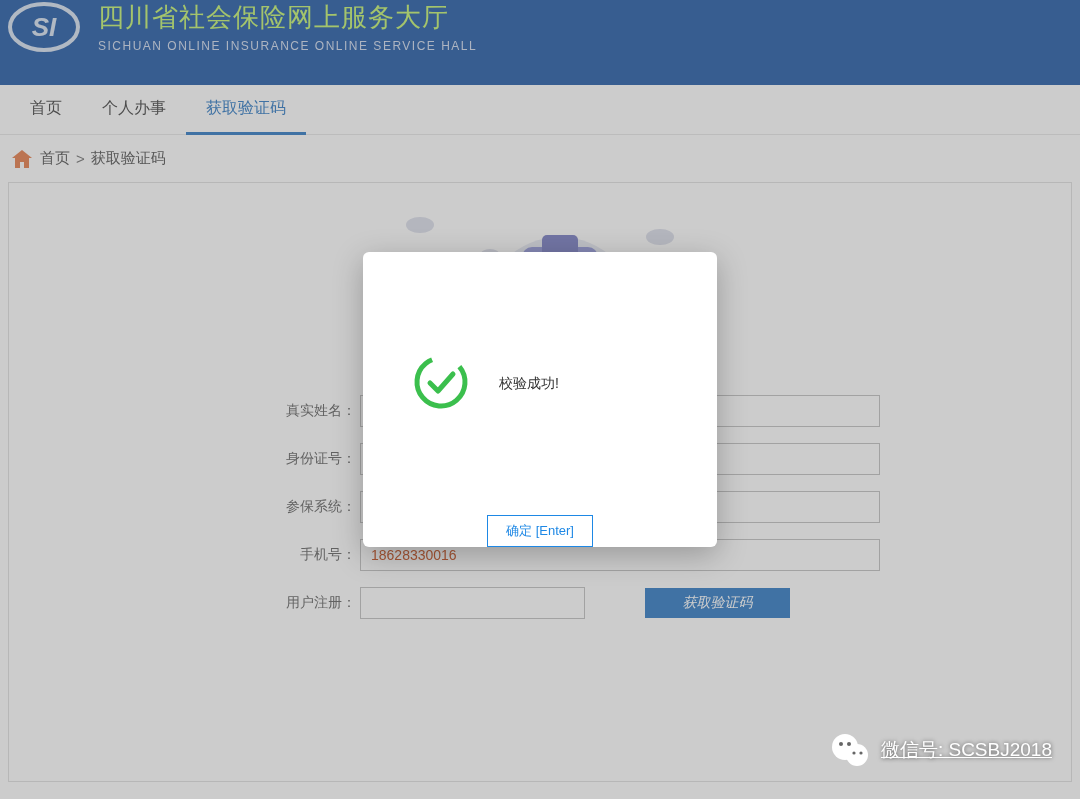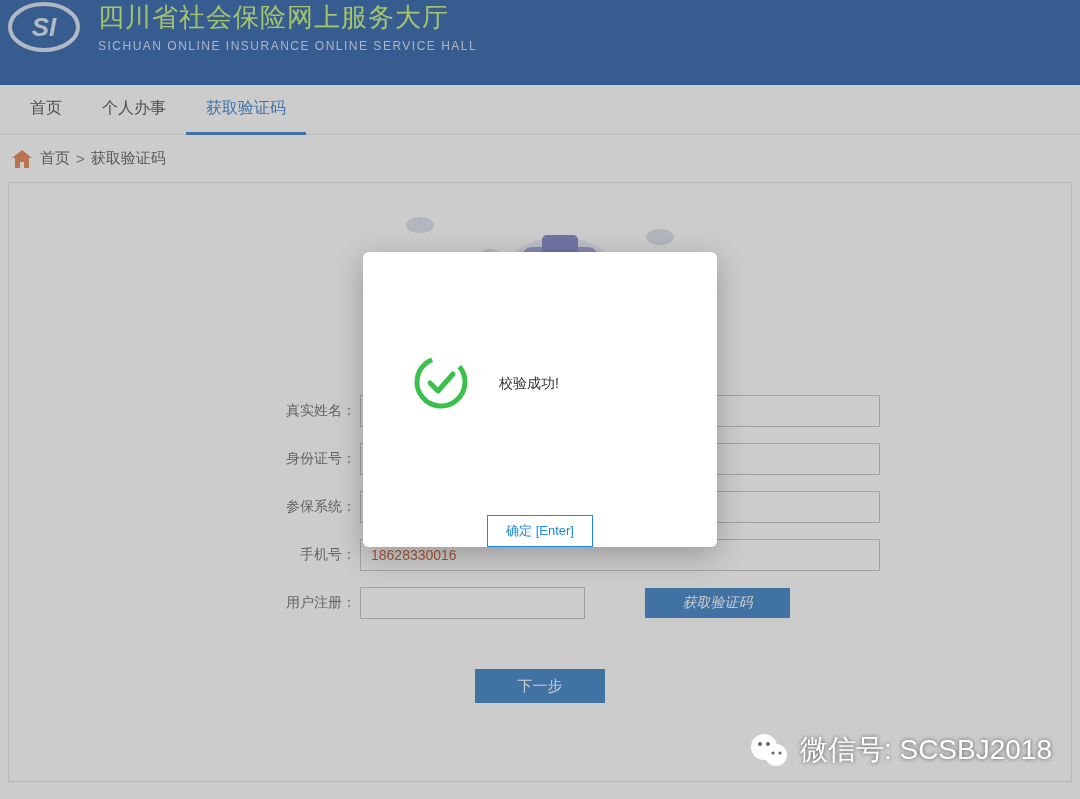--- a/index.html
+++ b/index.html
@@ -182,23 +182,24 @@
     }
 
     
     .watermark {
       position: absolute;
       right: 28px;
       bottom: 28px;
       display: flex;
       align-items: center;
       color: #fff;
-      font-size: 28px;
+      font-size: 19px;
       text-shadow: 0 0 4px rgba(0,0,0,0.6);
       z-index: 100;
+      text-decoration: underline;
     }
     .wm-icon {
       width: 42px; height: 42px;
       position: relative;
       margin-right: 10px;
     }
   </style>
 </head>
 <body>
 
@@ -263,21 +264,20 @@
     </div>
     <div class="form-row">
       <div class="form-label">手机号：</div>
       <input class="form-input" value="18628330016" style="">
     </div>
     <div class="form-row">
       <div class="form-label">用户注册：</div>
       <input class="form-input short" style="">
       <button class="get-code-btn">获取验证码</button>
     </div>
-    <button class="next-btn">下一步</button>
   </div>
 </div>
 
 <div class="overlay">
   <div class="dialog">
     <div class="dialog-body">
       <div class="success-icon">
         <svg width="56" height="56" viewBox="0 0 56 56">
           <circle cx="28" cy="28" r="24" fill="none" stroke="#3bbf4d" stroke-width="5" stroke-dasharray="120 40" transform="rotate(-40 28 28)"></circle>
           <path d="M17 29 L25 37 L40 20" fill="none" stroke="#3bbf4d" stroke-width="5" stroke-linecap="round" stroke-linejoin="round"></path>

